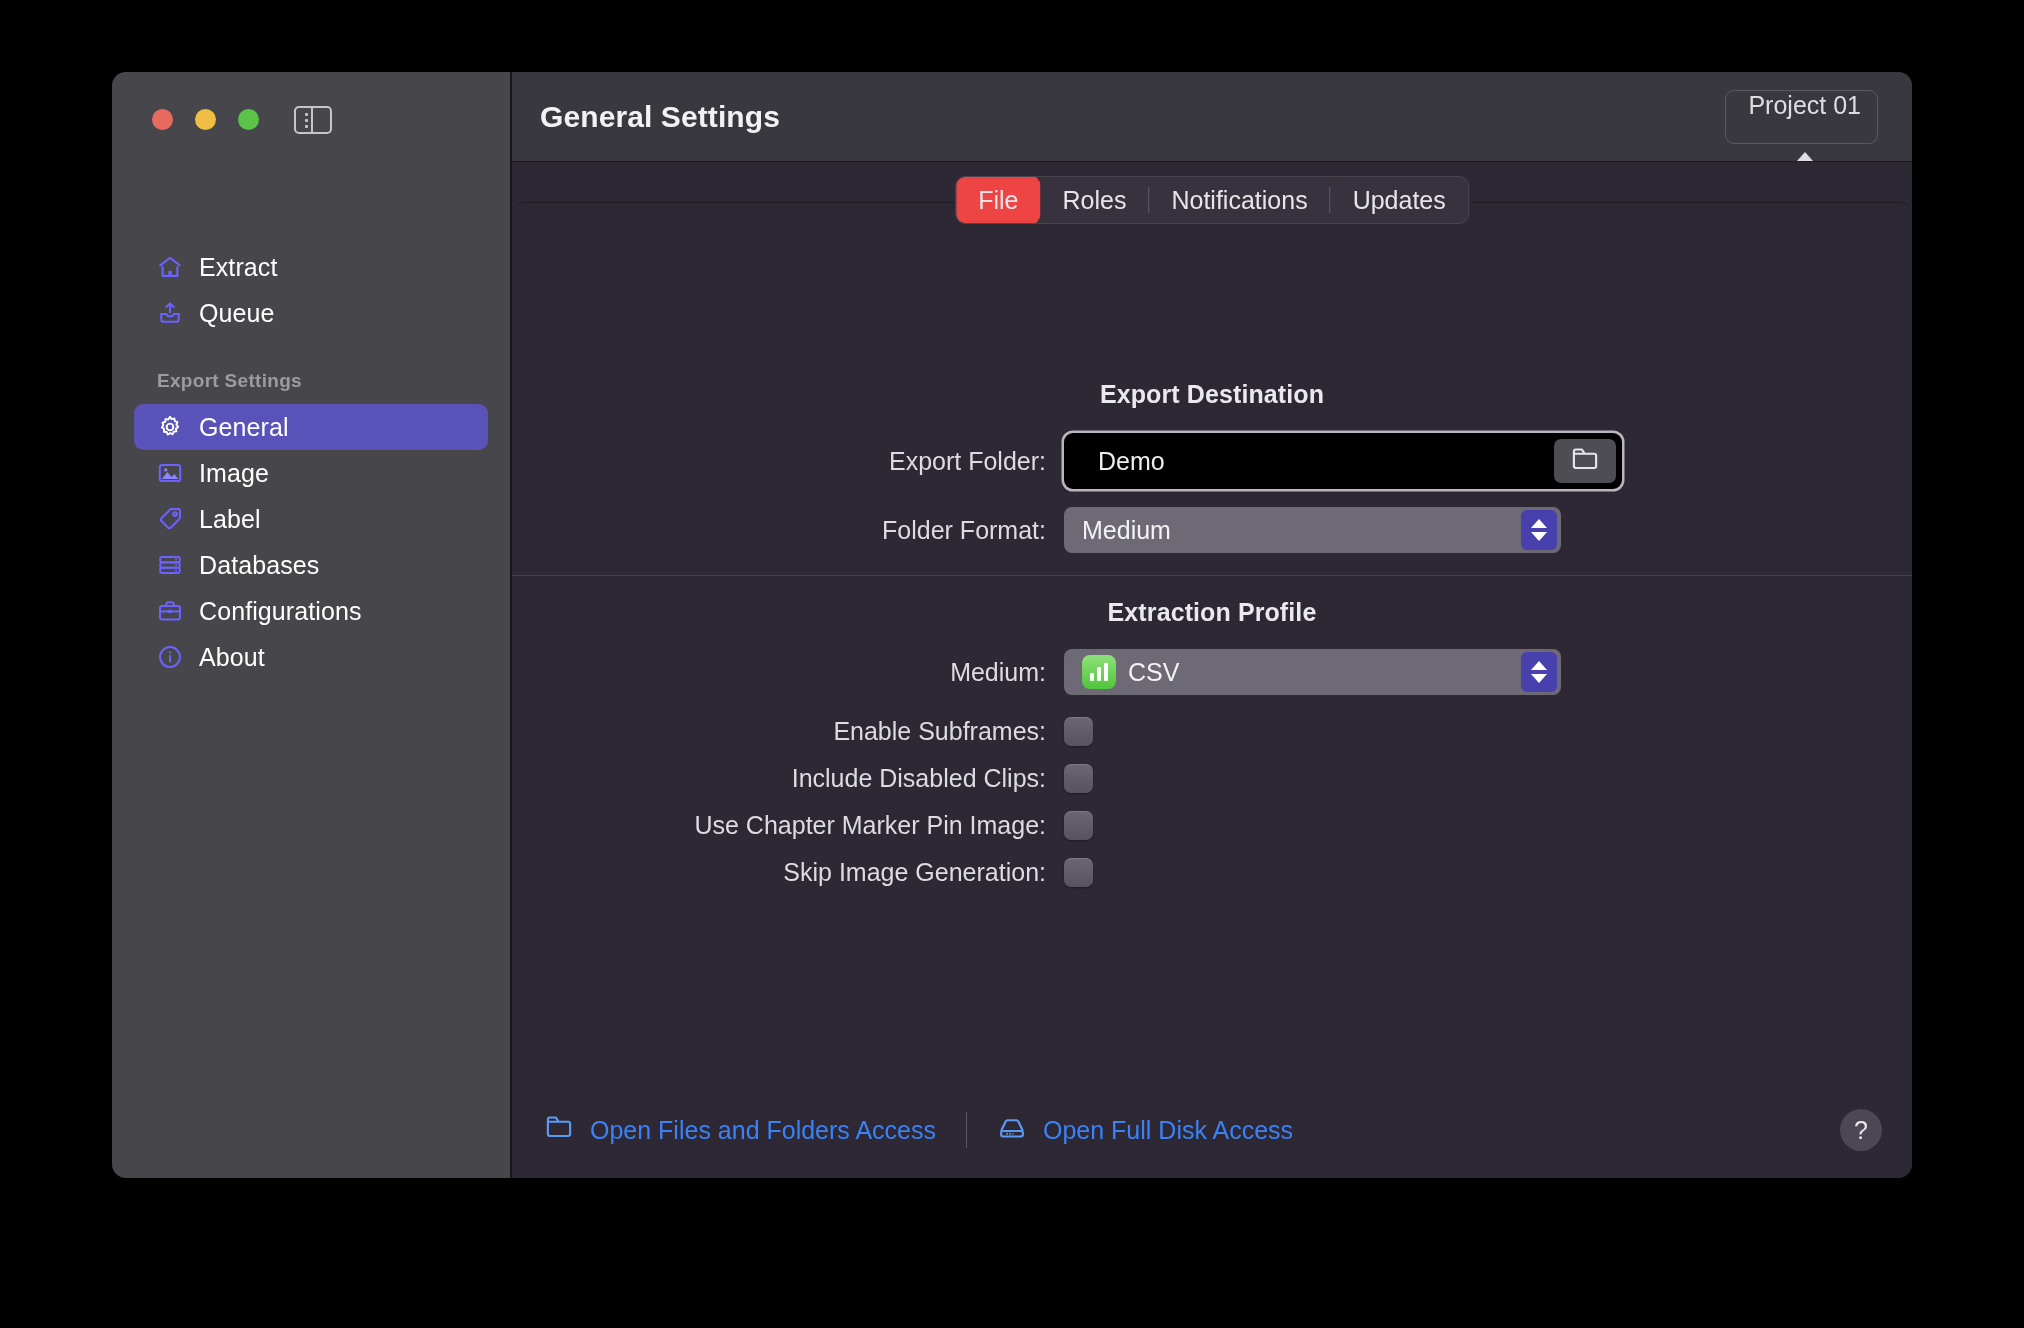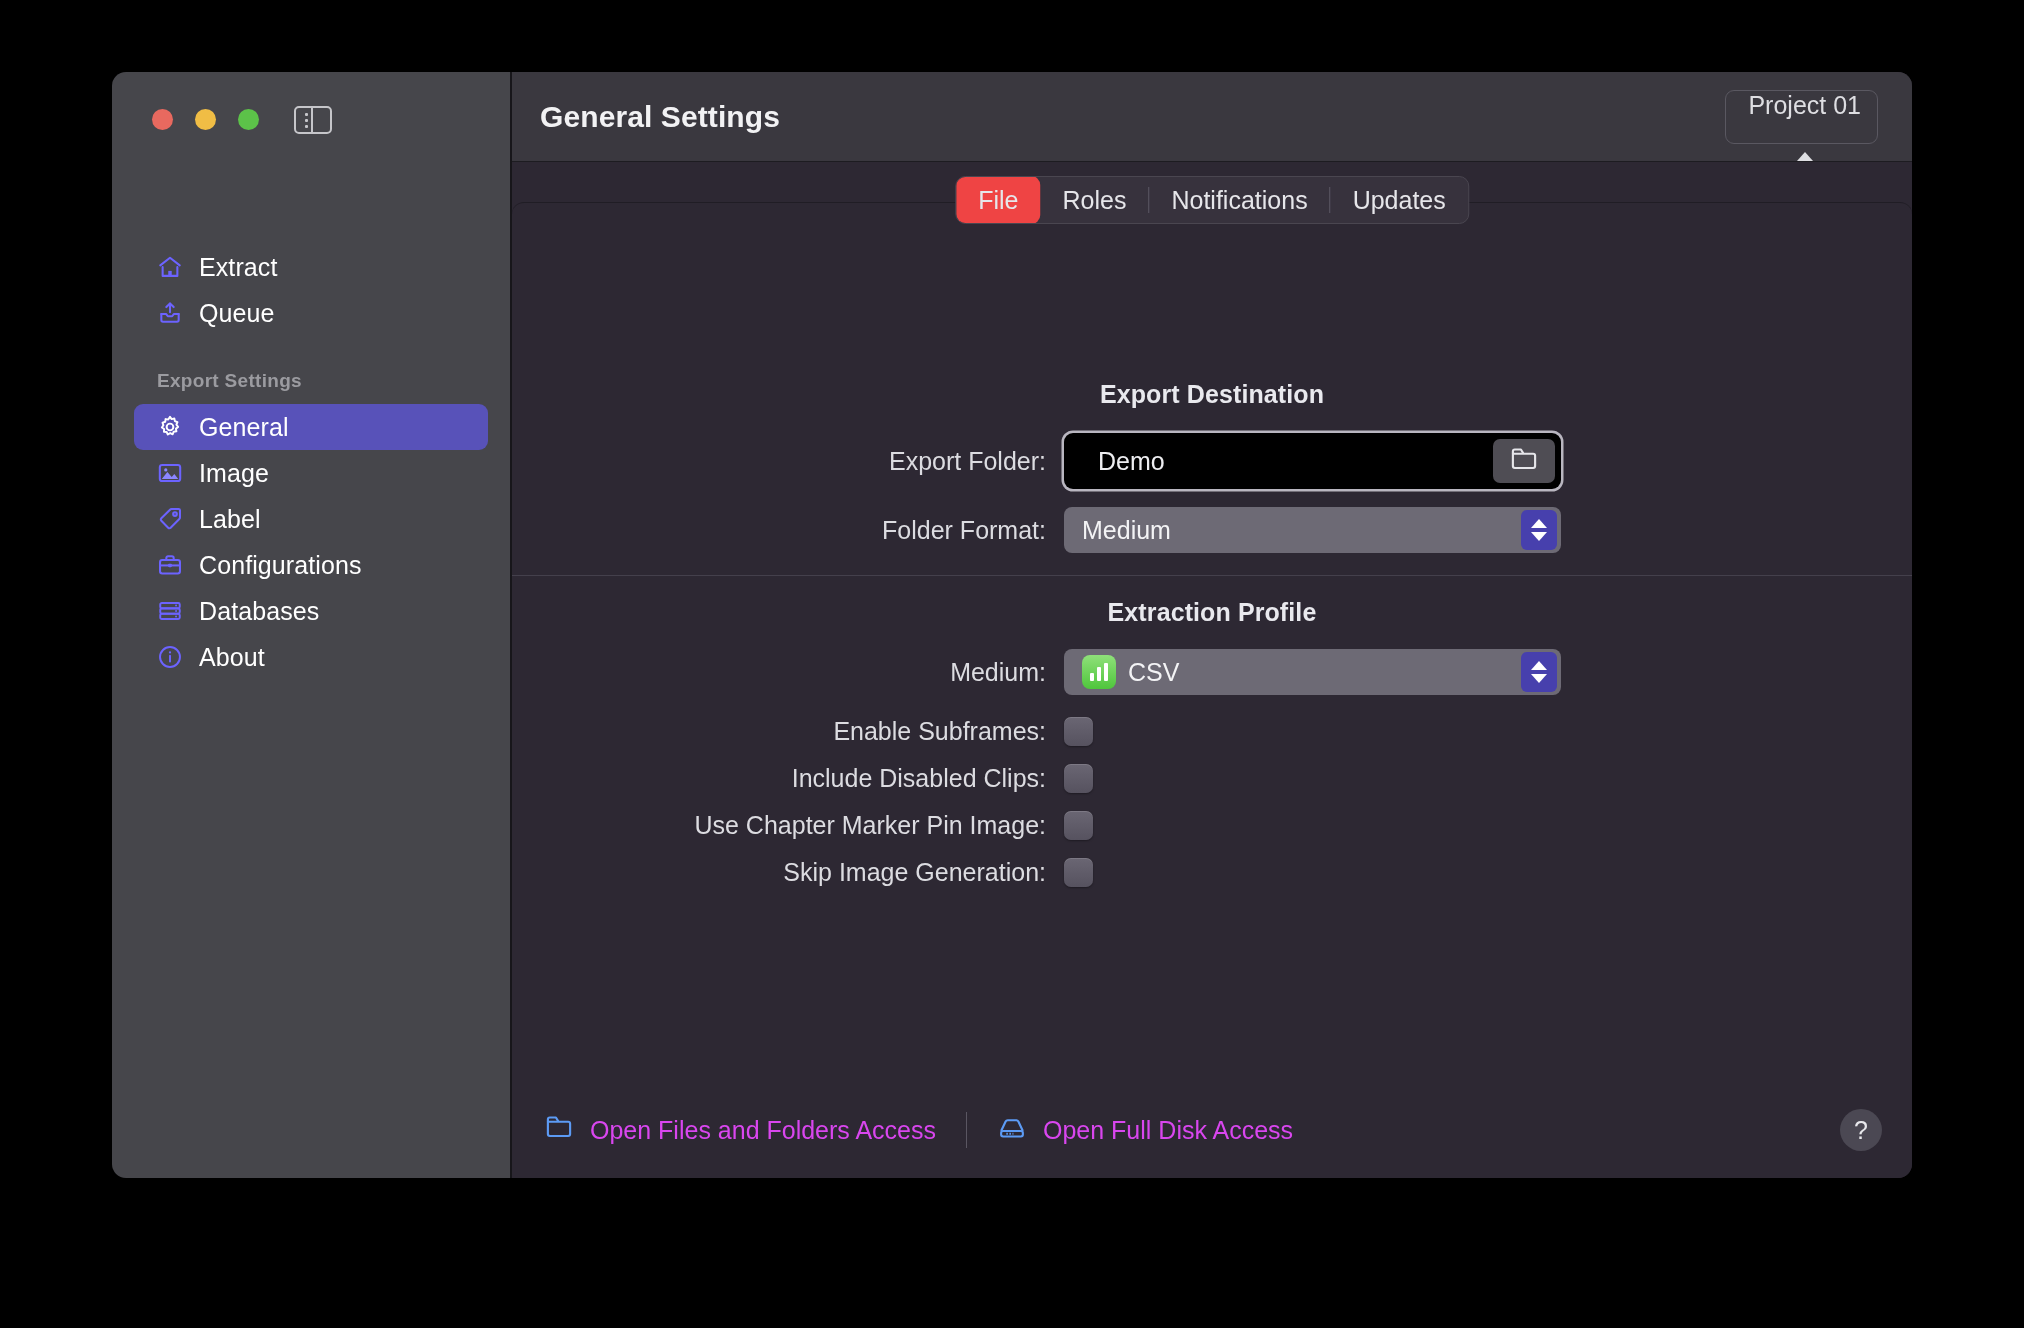--- a/index.html
+++ b/index.html
@@ -255,21 +255,21 @@
   .row-label {
     width: 552px;
     text-align: right;
     color: #dcdce1;
     font-size: 25px;
     padding-right: 18px;
   }
 
   
   .text-field {
-    width: 497px;
+    width: 558px;
     height: 56px;
     background: #000000;
     border-radius: 9px;
     box-shadow: 0 0 0 2.5px #b9b6c0;
     display: flex;
     align-items: center;
     padding: 0 6px 0 34px;
     position: relative;
   }
   .text-field .value {
@@ -354,21 +354,21 @@
     flex: 0 0 96px;
     display: flex;
     align-items: center;
     padding-left: 32px;
     position: relative;
   }
   .footer-link {
     display: flex;
     align-items: center;
     gap: 16px;
-    color: #d946ef;
+    color: #3b82f6;
     font-size: 25px;
   }
   .footer-sep {
     width: 1px;
     height: 36px;
     background: #5a5662;
     margin: 0 30px;
   }
   .help-btn {
     position: absolute;
@@ -454,42 +454,42 @@
           <svg width="26" height="26" viewBox="0 0 24 24" fill="none" stroke="#6c63ff" stroke-width="1.9" stroke-linejoin="round">
             <path d="M13.4 2.8H20a1.2 1.2 0 0 1 1.2 1.2v6.6a2 2 0 0 1-.6 1.4l-8 8a1.6 1.6 0 0 1-2.3 0l-6.3-6.3a1.6 1.6 0 0 1 0-2.3l8-8a2 2 0 0 1 1.4-.6z"></path>
             <circle cx="16.6" cy="7.4" r="1.7"></circle>
           </svg>
         </span>
         <span>Label</span>
       </div>
 
       <div class="nav-item">
         <span class="nav-icon">
-          <svg width="26" height="26" viewBox="0 0 24 24" fill="none" stroke="#6c63ff" stroke-width="1.9" stroke-linejoin="round">
-            <rect x="2.8" y="7.4" width="18.4" height="12.4" rx="2"></rect>
-            <path d="M8.6 7.4V5.6a1.6 1.6 0 0 1 1.6-1.6h3.6a1.6 1.6 0 0 1 1.6 1.6v1.8"></path>
-            <path d="M2.8 12.4h18.4"></path>
-            <rect x="10.2" y="10.8" width="3.6" height="3.2" rx="1" fill="#6c63ff" stroke="none"></rect>
-          </svg>
-        </span>
-        <span>Configurations</span>
-      </div>
-
-      <div class="nav-item">
-        <span class="nav-icon">
           <svg width="26" height="26" viewBox="0 0 24 24" fill="none" stroke="#6c63ff" stroke-width="1.8" stroke-linejoin="round">
             <rect x="3" y="4.6" width="18" height="4.8" rx="1.4"></rect>
             <rect x="3" y="9.6" width="18" height="4.8" rx="1.4"></rect>
             <rect x="3" y="14.6" width="18" height="4.8" rx="1.4"></rect>
             <circle cx="17.6" cy="7" r="0.9" fill="#6c63ff" stroke="none"></circle>
             <circle cx="17.6" cy="12" r="0.9" fill="#6c63ff" stroke="none"></circle>
             <circle cx="17.6" cy="17" r="0.9" fill="#6c63ff" stroke="none"></circle>
           </svg>
         </span>
         <span>Databases</span>
+      </div>
+
+      <div class="nav-item">
+        <span class="nav-icon">
+          <svg width="26" height="26" viewBox="0 0 24 24" fill="none" stroke="#6c63ff" stroke-width="1.9" stroke-linejoin="round">
+            <rect x="2.8" y="7.4" width="18.4" height="12.4" rx="2"></rect>
+            <path d="M8.6 7.4V5.6a1.6 1.6 0 0 1 1.6-1.6h3.6a1.6 1.6 0 0 1 1.6 1.6v1.8"></path>
+            <path d="M2.8 12.4h18.4"></path>
+            <rect x="10.2" y="10.8" width="3.6" height="3.2" rx="1" fill="#6c63ff" stroke="none"></rect>
+          </svg>
+        </span>
+        <span>Configurations</span>
       </div>
 
       <div class="nav-item">
         <span class="nav-icon">
           <svg width="26" height="26" viewBox="0 0 24 24" fill="none" stroke="#6c63ff" stroke-width="1.8" stroke-linecap="round">
             <circle cx="12" cy="12" r="9.2"></circle>
             <path d="M12 10.8v5.4"></path>
               <circle cx="12" cy="7.8" r="1.05" fill="#6c63ff" stroke="none"></circle>
           </svg>
         </span>

